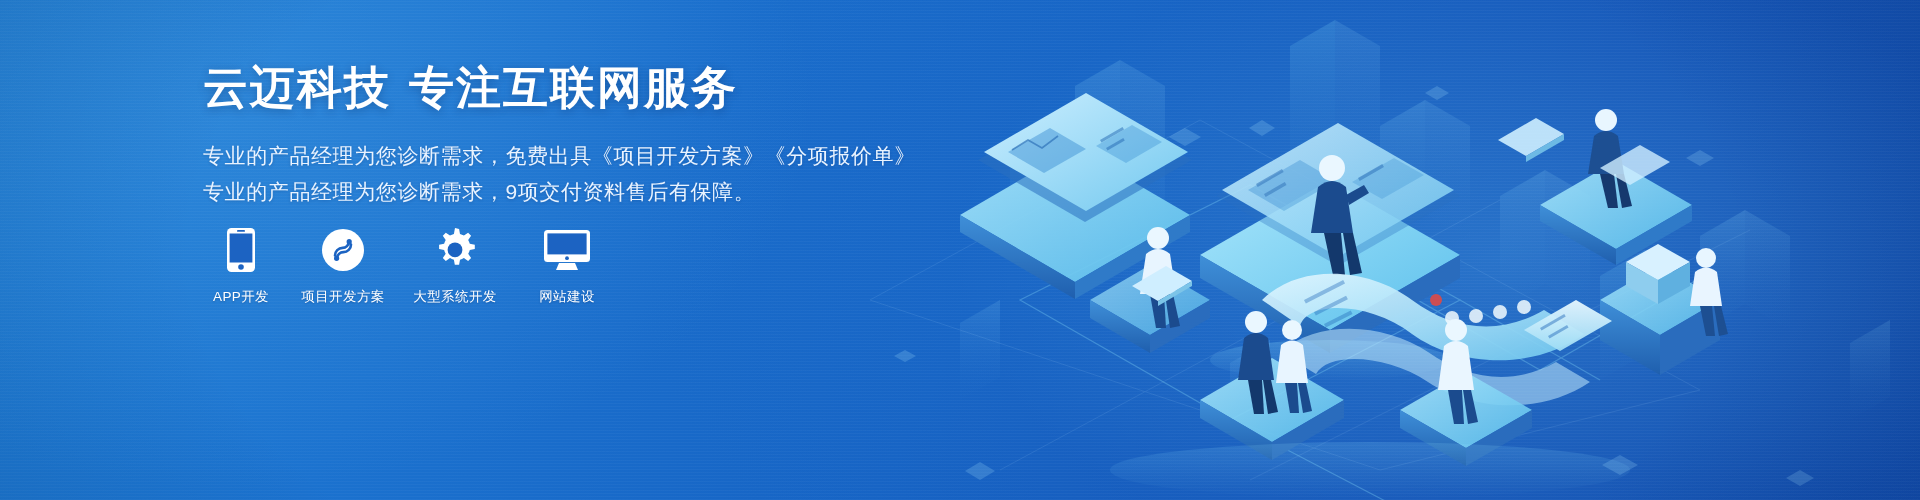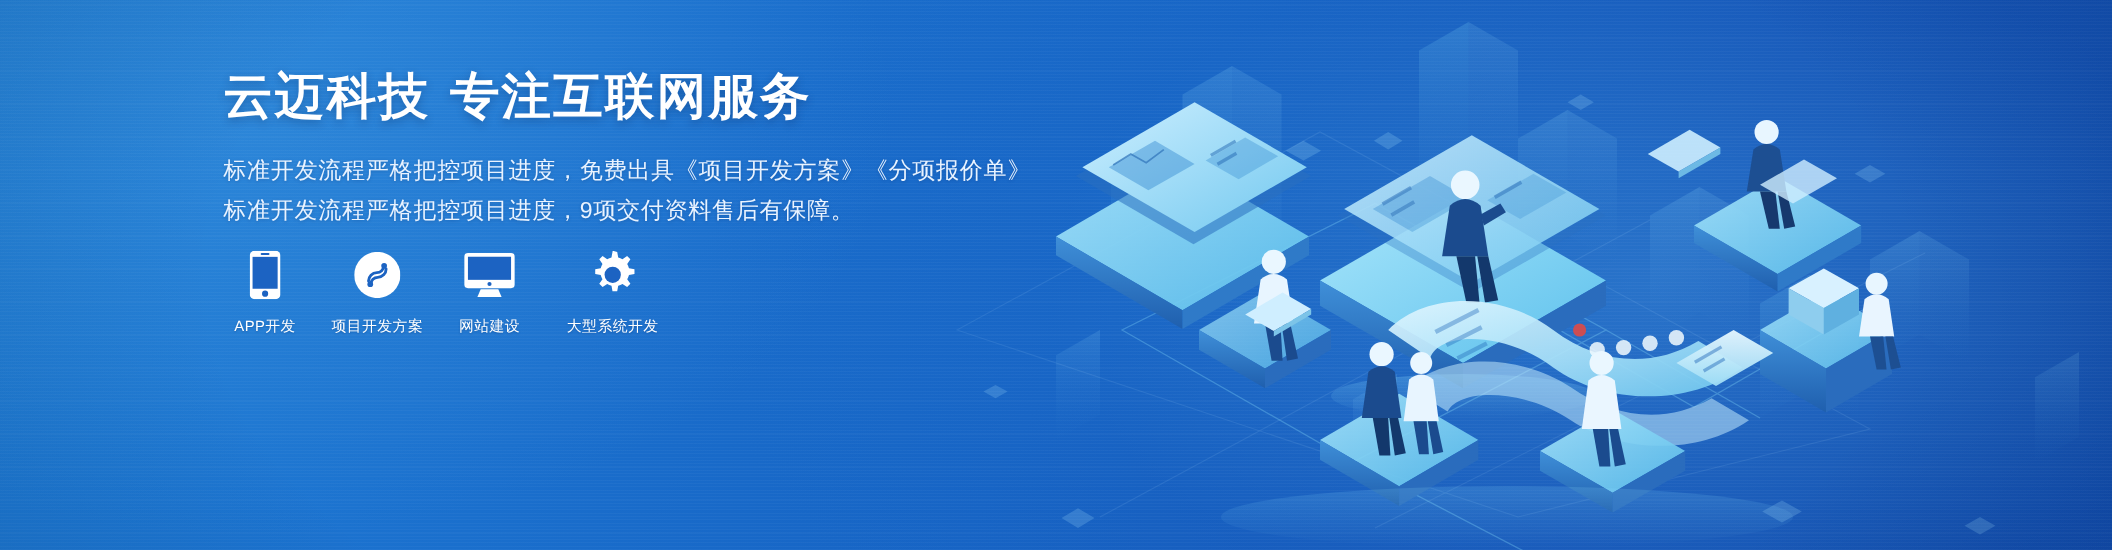--- a/index.html
+++ b/index.html
@@ -323,22 +323,22 @@
 
     <ellipse cx="470" cy="470" rx="260" ry="28" fill="url(#glowG)" opacity="0.30"></ellipse>
   </svg>
 
   <div class="vignette"></div>
 
   <div class="content">
     <h1 class="title"><span>云迈科技</span><span class="gap"></span><span>专注互联网服务</span></h1>
 
     <div class="sub">
-      <div>标准开发流程严格把控项目进度，免费出具《项目开发方案》《分项报价单》</div>
-      <div>标准开发流程严格把控项目进度，9项交付资料售后有保障。</div>
+      <div>专业的产品经理为您诊断需求，免费出具《项目开发方案》《分项报价单》</div>
+      <div>专业的产品经理为您诊断需求，9项交付资料售后有保障。</div>
     </div>
   </div>
 
   <div class="services">
 
     <div class="svc">
       <span class="ico">
         <svg width="28" height="44" viewBox="0 0 28 44" fill="#ffffff">
           <rect x="0" y="0" width="28" height="44" rx="4.5"></rect>
           <rect x="2.6" y="5.5" width="22.8" height="29" fill="#1c63c2"></rect>
@@ -355,44 +355,44 @@
           <circle cx="21" cy="21" r="21" fill="#ffffff"></circle>
           <path d="M13 26.5 c0 -4.2 3.4 -7.6 7.6 -7.6 c3.4 0 6.2 -2.8 6.2 -6.2
                    M29 15.5 c0 4.2 -3.4 7.6 -7.6 7.6 c-3.4 0 -6.2 2.8 -6.2 6.2" fill="none" stroke="#1c63c2" stroke-width="2.6" stroke-linecap="round"></path>
           <circle cx="14.6" cy="29.3" r="2.6" fill="#1c63c2"></circle>
           <circle cx="27.2" cy="12.7" r="2.6" fill="#1c63c2"></circle>
         </svg>
       </span>
       <span class="lbl">项目开发方案</span>
     </div>
 
-
-    <div class="svc">
-      <span class="ico">
-        <svg width="46" height="40" viewBox="0 0 46 40" fill="#ffffff">
-          <rect x="0" y="0" width="46" height="32" rx="3.5"></rect>
-          <rect x="3.4" y="3.4" width="39.2" height="21" fill="#1c63c2"></rect>
-          <circle cx="23" cy="28.2" r="1.9" fill="#1c63c2"></circle>
-          <path d="M15 33 L31 33 L34 40 L12 40 Z"></path>
-        </svg>
-      </span>
-      <span class="lbl">网站建设</span>
-    </div>
 
     <div class="svc wide">
       <span class="ico">
         <svg width="44" height="44" viewBox="0 0 44 44" fill="#ffffff">
           <path d="M22 0 l4.1 1.0 0.9 5.0 a16.4 16.4 0 0 1 3.9 1.6 l4.2 -2.9 3.0 3.0
                    -2.9 4.2 a16.4 16.4 0 0 1 1.6 3.9 l5.0 0.9 0 4.3 -5.0 0.9
                    a16.4 16.4 0 0 1 -1.6 3.9 l2.9 4.2 -3.0 3.0 -4.2 -2.9
                    a16.4 16.4 0 0 1 -3.9 1.6 l-0.9 5.0 -4.3 0 -0.9 -5.0
                    a16.4 16.4 0 0 1 -3.9 -1.6 l-4.2 2.9 -3.0 -3.0 2.9 -4.2
                    a16.4 16.4 0 0 1 -1.6 -3.9 l-5.0 -0.9 0 -4.3 5.0 -0.9
                    a16.4 16.4 0 0 1 1.6 -3.9 l-2.9 -4.2 3.0 -3.0 4.2 2.9
                    a16.4 16.4 0 0 1 3.9 -1.6 l0.9 -5.0 Z"></path>
           <circle cx="22" cy="21.8" r="7.4" fill="#1c63c2"></circle>
         </svg>
       </span>
       <span class="lbl">大型系统开发</span>
     </div>
 
+    <div class="svc">
+      <span class="ico">
+        <svg width="46" height="40" viewBox="0 0 46 40" fill="#ffffff">
+          <rect x="0" y="0" width="46" height="32" rx="3.5"></rect>
+          <rect x="3.4" y="3.4" width="39.2" height="21" fill="#1c63c2"></rect>
+          <circle cx="23" cy="28.2" r="1.9" fill="#1c63c2"></circle>
+          <path d="M15 33 L31 33 L34 40 L12 40 Z"></path>
+        </svg>
+      </span>
+      <span class="lbl">网站建设</span>
+    </div>
+
   </div>
 </div>
 
 </body></html>

